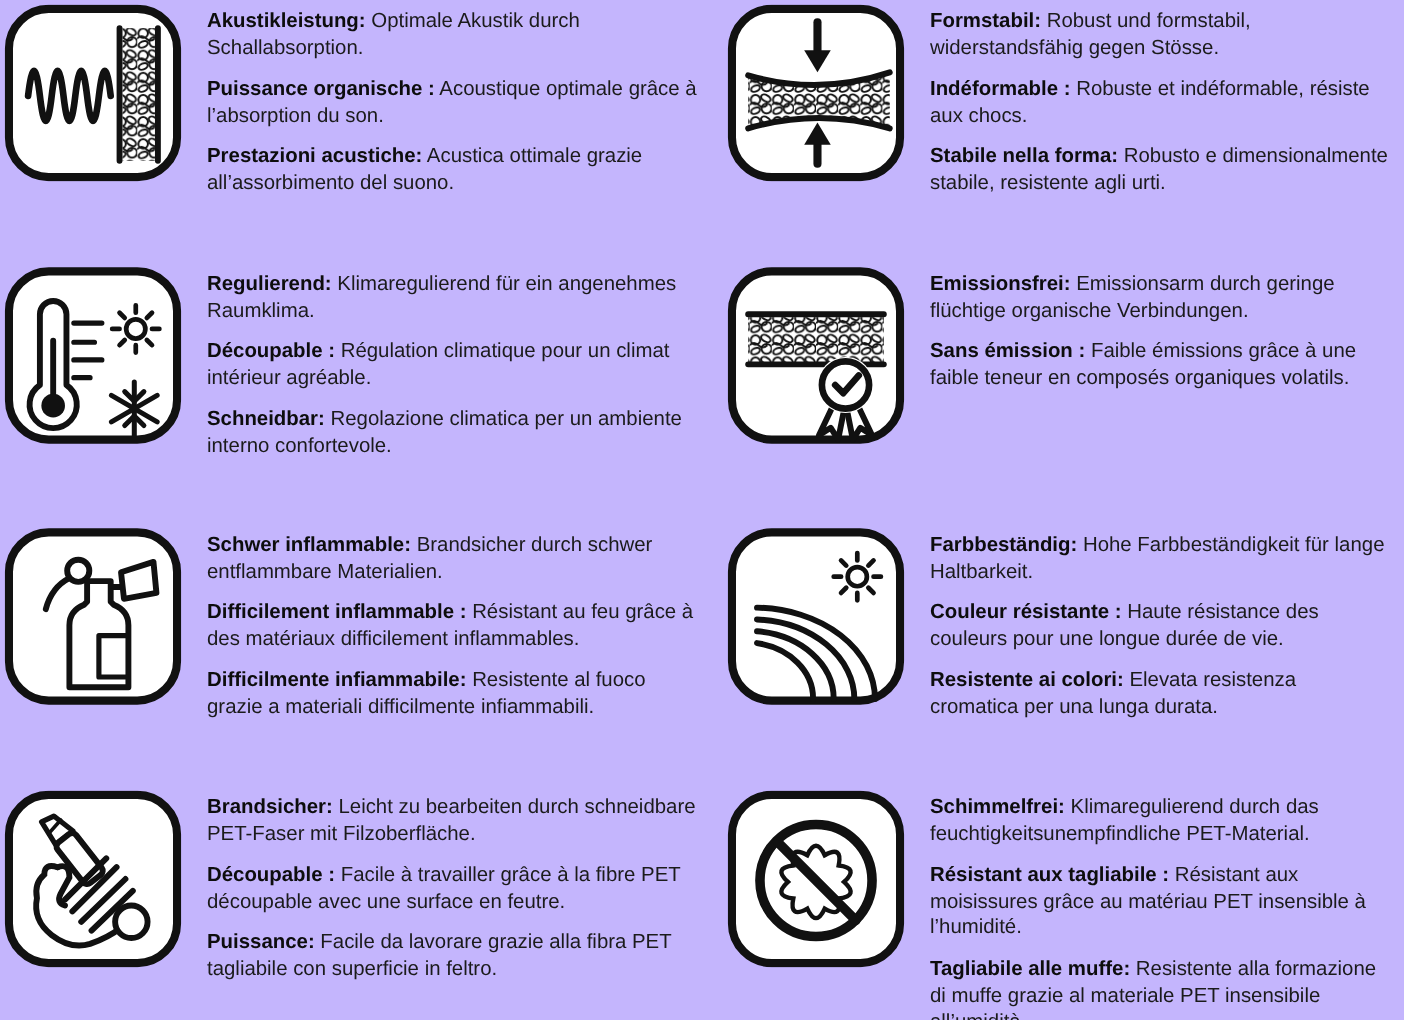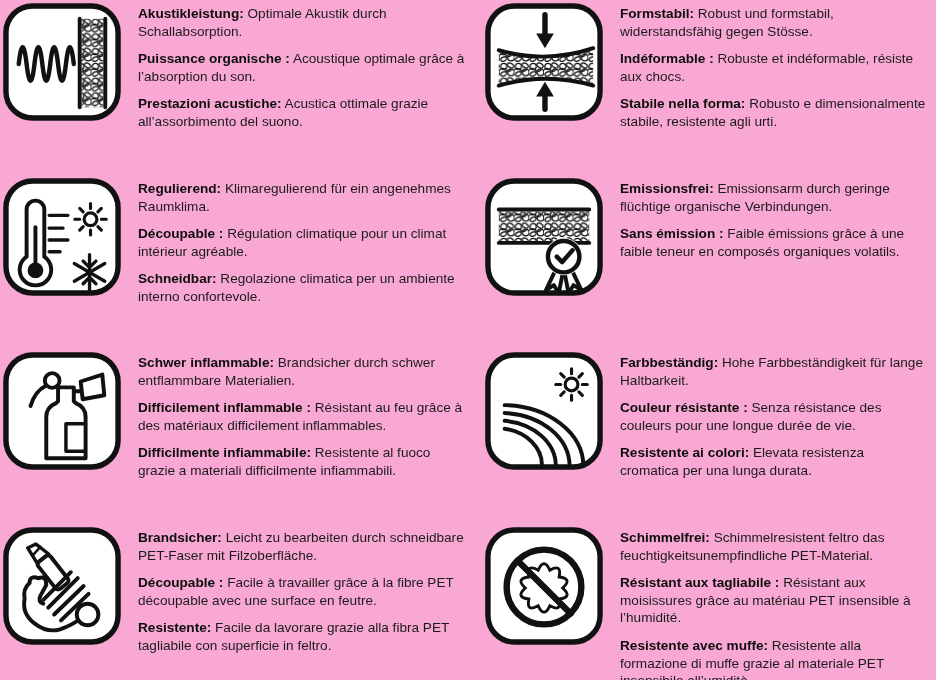--- a/index.html
+++ b/index.html
@@ -1,19 +1,19 @@
 <!DOCTYPE html>
 <html><head>
 <meta charset="utf-8">
 <style>
   html,body { margin:0; padding:0; background:#ffffff; }
   .page {
     position:relative;
     width:936px; height:680px;
-    background:#f9a8d4;
+    background:#c4b5fd;
     font-family:"Liberation Sans", sans-serif;
     color:#1b1b1b;
     overflow:hidden;
   }
   .grid {
     display:grid;
     grid-template-columns:480px 456px;
     grid-template-rows:175px 174px 175px auto;
     padding-top:3px;
     box-sizing:border-box;
@@ -186,21 +186,21 @@
           <path d="M20 54 A 82 62 0 0 1 100 116"></path>
         </g>
         <g stroke="#111" stroke-width="3.2" stroke-linecap="round" fill="none">
           <circle cx="88" cy="33" r="6.5"></circle>
           <path d="M88 17 V22 M88 44 V49 M72 33 H77 M99 33 H104 M77 22 L80.5 25.5 M95.5 40.5 L99 44 M99 22 L95.5 25.5 M80.5 40.5 L77 44"></path>
         </g>
       </svg>
     </div>
     <div class="text">
       <p><b>Farbbeständig:</b> <span>Hohe Farbbeständigkeit für lange Haltbarkeit.</span></p>
-      <p><b>Couleur résistante :</b> <span>Senza résistance des couleurs pour une longue durée de vie.</span></p>
+      <p><b>Couleur résistante :</b> <span>Haute résistance des couleurs pour une longue durée de vie.</span></p>
       <p><b>Resistente ai colori:</b> <span>Elevata resistenza cromatica per una lunga durata.</span></p>
     </div>
   </div>
 
   <div class="cell col1">
     <div class="iconbox">
       <svg width="118" height="118" viewBox="0 0 120 120">
         <rect x="3" y="3" width="114" height="114" rx="27" fill="#fff" stroke="#111" stroke-width="5.5"></rect>
         <g transform="rotate(-38 50 45)">
           <polygon points="45,11 54,13 58,29 43,29" fill="#fff" stroke="#111" stroke-width="3.5" stroke-linejoin="round"></polygon>
@@ -214,34 +214,34 @@
           <path d="M41 74 L69 46"></path>
           <path d="M46 82 L76 52"></path>
           <path d="M52 89 L82 60"></path>
           <path d="M59 95 L87 68"></path>
         </g>
       </svg>
     </div>
     <div class="text">
       <p><b>Brandsicher:</b> <span>Leicht zu bearbeiten durch schneidbare PET-Faser mit Filzoberfläche.</span></p>
       <p><b>Découpable :</b> <span>Facile à travailler grâce à la fibre PET découpable avec une surface en feutre.</span></p>
-      <p><b>Resistente:</b> <span>Facile da lavorare grazie alla fibra PET tagliabile con superficie in feltro.</span></p>
+      <p><b>Puissance:</b> <span>Facile da lavorare grazie alla fibra PET tagliabile con superficie in feltro.</span></p>
     </div>
   </div>
 
   <div class="cell col2">
     <div class="iconbox">
       <svg width="118" height="118" viewBox="0 0 120 120">
         <rect x="3" y="3" width="114" height="114" rx="27" fill="#fff" stroke="#111" stroke-width="5.5"></rect>
         <path d="M79 62 Q89.5 71.6 75.4 73.2 Q78.2 87.1 65.9 80.1 Q60 93 54.1 80.1 Q41.8 87.1 44.6 73.2 Q30.5 71.6 41 62 Q30.5 52.4 44.6 50.8 Q41.8 36.9 54.1 43.9 Q60 31 65.9 43.9 Q78.2 36.9 75.4 50.8 Q89.5 52.4 79 62 Z" fill="#fff" stroke="#111" stroke-width="3"></path>
         <circle cx="60" cy="61" r="38" fill="none" stroke="#111" stroke-width="6.5"></circle>
         <path d="M34 35 L87 88" stroke="#111" stroke-width="6.5" stroke-linecap="round"></path>
       </svg>
     </div>
     <div class="text">
-      <p><b>Schimmelfrei:</b> <span>Schimmelresistent feltro das feuchtigkeitsunempfindliche PET-Material.</span></p>
+      <p><b>Schimmelfrei:</b> <span>Klimaregulierend durch das feuchtigkeitsunempfindliche PET-Material.</span></p>
       <p><b>Résistant aux tagliabile :</b> <span>Résistant aux moisissures grâce au matériau PET insensible à l’humidité.</span></p>
-      <p><b>Resistente avec muffe:</b> <span>Resistente alla formazione di muffe grazie al materiale PET insensibile all’umidità.</span></p>
+      <p><b>Tagliabile alle muffe:</b> <span>Resistente alla formazione di muffe grazie al materiale PET insensibile all’umidità.</span></p>
     </div>
   </div>
 
 </div>
 </div>
 
 </body></html>

